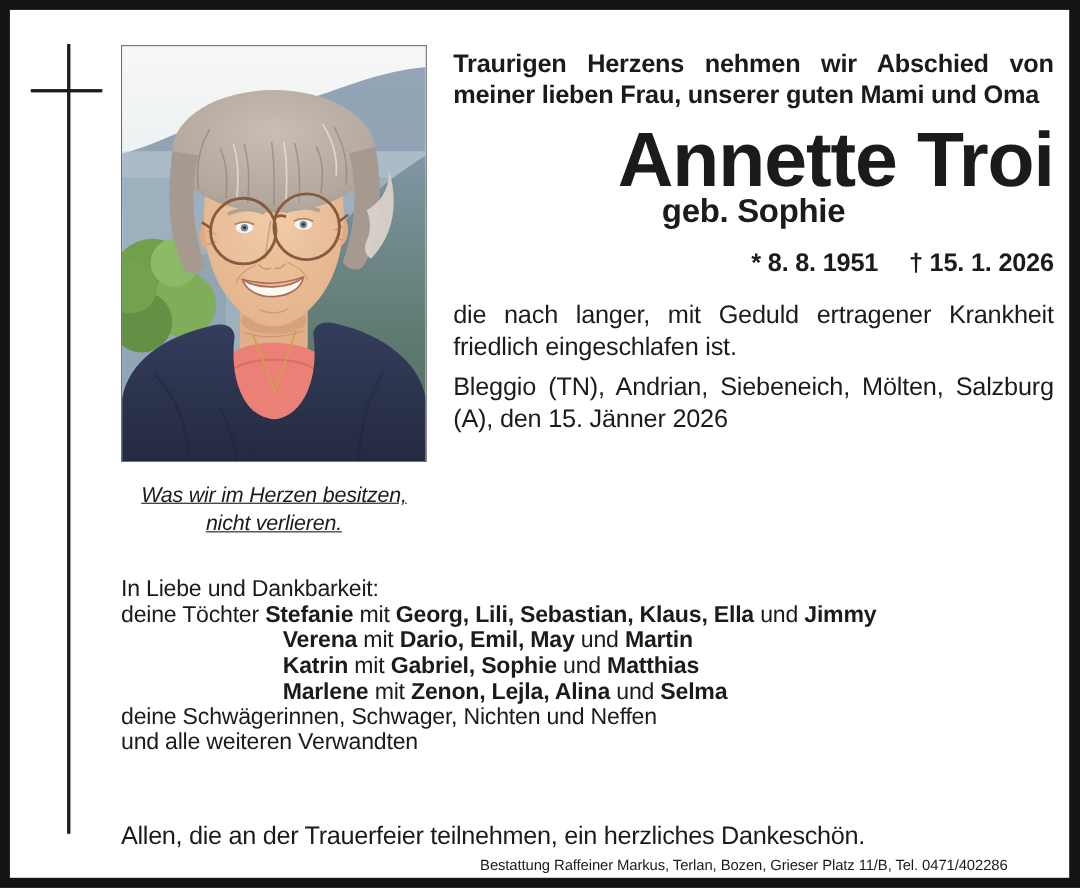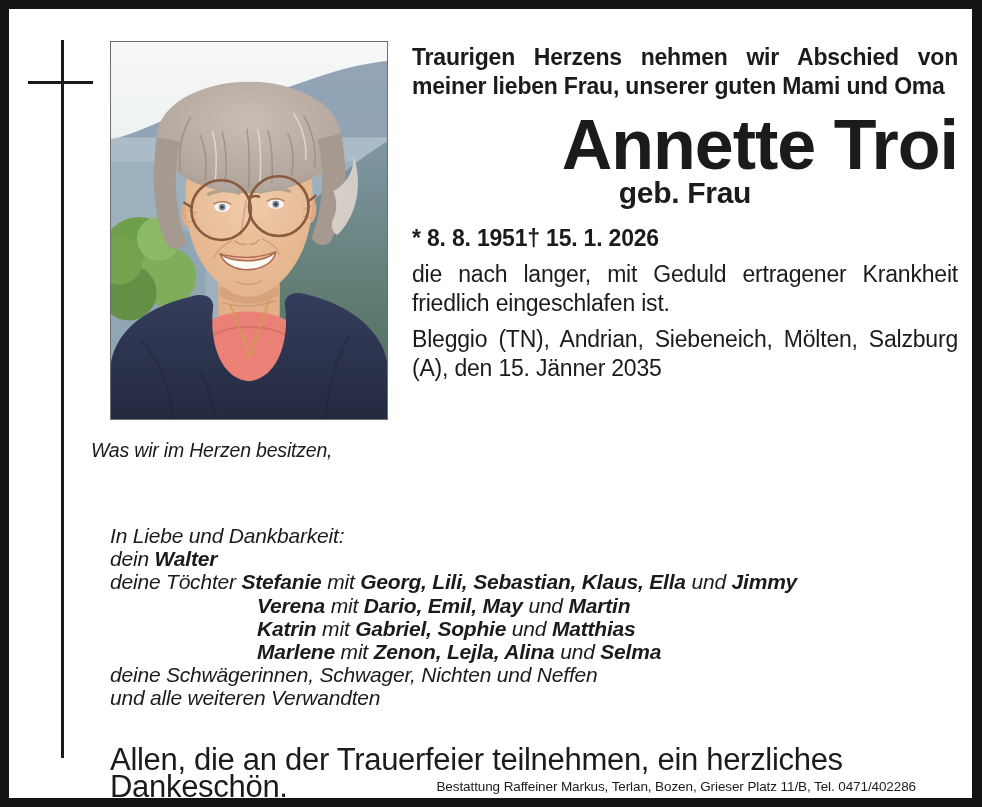--- a/index.html
+++ b/index.html
@@ -24,60 +24,60 @@
   .photo{
     position:absolute;left:110px;top:41px;width:278px;height:379px;
     box-sizing:border-box;border:1px solid #6f6f6f;margin:0;padding:0;
     overflow:hidden;background:#dfe8ec;
   }
   .photo svg{display:block;width:100%;height:100%;}
 
   
   .quote{
     position:absolute;left:91px;top:437px;width:316px;
-    font-style:italic;
-    font-size:19.5px;line-height:26px;letter-spacing:-0.2px;
+    text-align:center;font-style:italic;
+    font-size:19.5px;line-height:26px;letter-spacing:-0.2px;text-decoration:underline;
   }
 
   
   .rightcol{position:absolute;left:412px;top:43px;width:546px;}
   .intro{
     font-size:23px;line-height:28.5px;letter-spacing:-0.2px;
     text-align:justify;margin:0;font-weight:bold;
   }
   .name{
     margin:16px 0 0 0;text-align:right;
     font-size:70px;line-height:58px;font-weight:bold;letter-spacing:-1px;
   }
   .maiden{
     margin:2px 0 0 0;text-align:center;
     font-size:30px;line-height:34px;font-weight:bold;letter-spacing:-0.3px;
   }
   .dates{
-    margin-top:14px;display:flex;justify-content:flex-start;
+    margin-top:14px;display:flex;justify-content:flex-end;gap:28px;
     font-size:23px;line-height:28px;font-weight:bold;letter-spacing:-0.2px;
   }
   .para{
     font-size:23px;line-height:28.5px;letter-spacing:-0.2px;
     text-align:justify;margin:8px 0 0 0;
   }
-  .para.first{margin-top:8px;}
+  .para.first{margin-top:20px;}
 
   
   .family{
     position:absolute;left:110px;top:524px;width:852px;
-    font-size:21px;line-height:23.2px;letter-spacing:-0.2px;font-style:italic;
+    font-size:21px;line-height:23.2px;letter-spacing:-0.2px;
   }
   .fam-line{white-space:nowrap;}
   .fam-line.indent{padding-left:147px;}
   .b{font-weight:bold;}
 
   .thanks{
     position:absolute;left:110px;top:746px;width:852px;
-    font-size:31px;line-height:27px;letter-spacing:-0.3px;
+    font-size:23px;line-height:27px;letter-spacing:-0.3px;
   }
   .footer{
     position:absolute;left:16px;top:779px;width:900px;
     font-size:13.5px;line-height:16px;letter-spacing:-0.1px;text-align:right;
   }
 </style>
 </head>
 <body>
 
 <div class="page">
@@ -206,38 +206,38 @@
         <circle cx="111" cy="169" r="30"></circle>
         <circle cx="169" cy="165" r="30"></circle>
       </g>
       <path d="M138,158 Q144,153 150,156" fill="none" stroke="#8a5a3f" stroke-width="2.6"></path>
       <path d="M81,166 L73,161 M199,160 L207,154" fill="none" stroke="#8a5a3f" stroke-width="2.4"></path>
     </svg>
   </figure>
 
   <div class="quote">
     <div>Was wir im Herzen besitzen,</div>
+    <div>nicht verlieren.</div>
   </div>
 
   <div class="rightcol">
     <p class="intro">Traurigen Herzens nehmen wir Abschied von meiner lieben Frau, unserer guten Mami und Oma</p>
     <h1 class="name">Annette Troi</h1>
-    <h2 class="maiden">geb. Frau</h2>
+    <h2 class="maiden">geb. Sophie</h2>
     <div class="dates">
       <span>* 8. 8. 1951</span>
       <span>† 15. 1. 2026</span>
     </div>
     <p class="para first">die nach langer, mit Geduld ertragener Krankheit friedlich eingeschlafen ist.</p>
-    <p class="para">Bleggio (TN), Andrian, Siebeneich, Mölten, Salzburg (A), den 15. Jänner 2035</p>
+    <p class="para">Bleggio (TN), Andrian, Siebeneich, Mölten, Salzburg (A), den 15. Jänner 2026</p>
   </div>
 
   <div class="family">
     <div>In Liebe und Dankbarkeit:</div>
     <div id="family-list">
-        <div class="fam-line"><span>dein </span><span class="b">Walter</span></div>
         <div class="fam-line"><span>deine Töchter </span><span class="b">Stefanie</span><span> mit </span><span class="b">Georg, Lili, Sebastian, Klaus, Ella</span><span> und </span><span class="b">Jimmy</span></div>
         <div class="fam-line indent"><span class="b">Verena</span><span> mit </span><span class="b">Dario, Emil, May</span><span> und </span><span class="b">Martin</span></div>
         <div class="fam-line indent"><span class="b">Katrin</span><span> mit </span><span class="b">Gabriel, Sophie</span><span> und </span><span class="b">Matthias</span></div>
         <div class="fam-line indent"><span class="b">Marlene</span><span> mit </span><span class="b">Zenon, Lejla, Alina</span><span> und </span><span class="b">Selma</span></div>
         <div class="fam-line"><span>deine Schwägerinnen, Schwager, Nichten und Neffen</span></div>
         <div class="fam-line"><span>und alle weiteren Verwandten</span></div>
       </div>
   </div>
 
   <div class="thanks">Allen, die an der Trauerfeier teilnehmen, ein herzliches Dankeschön.</div>

